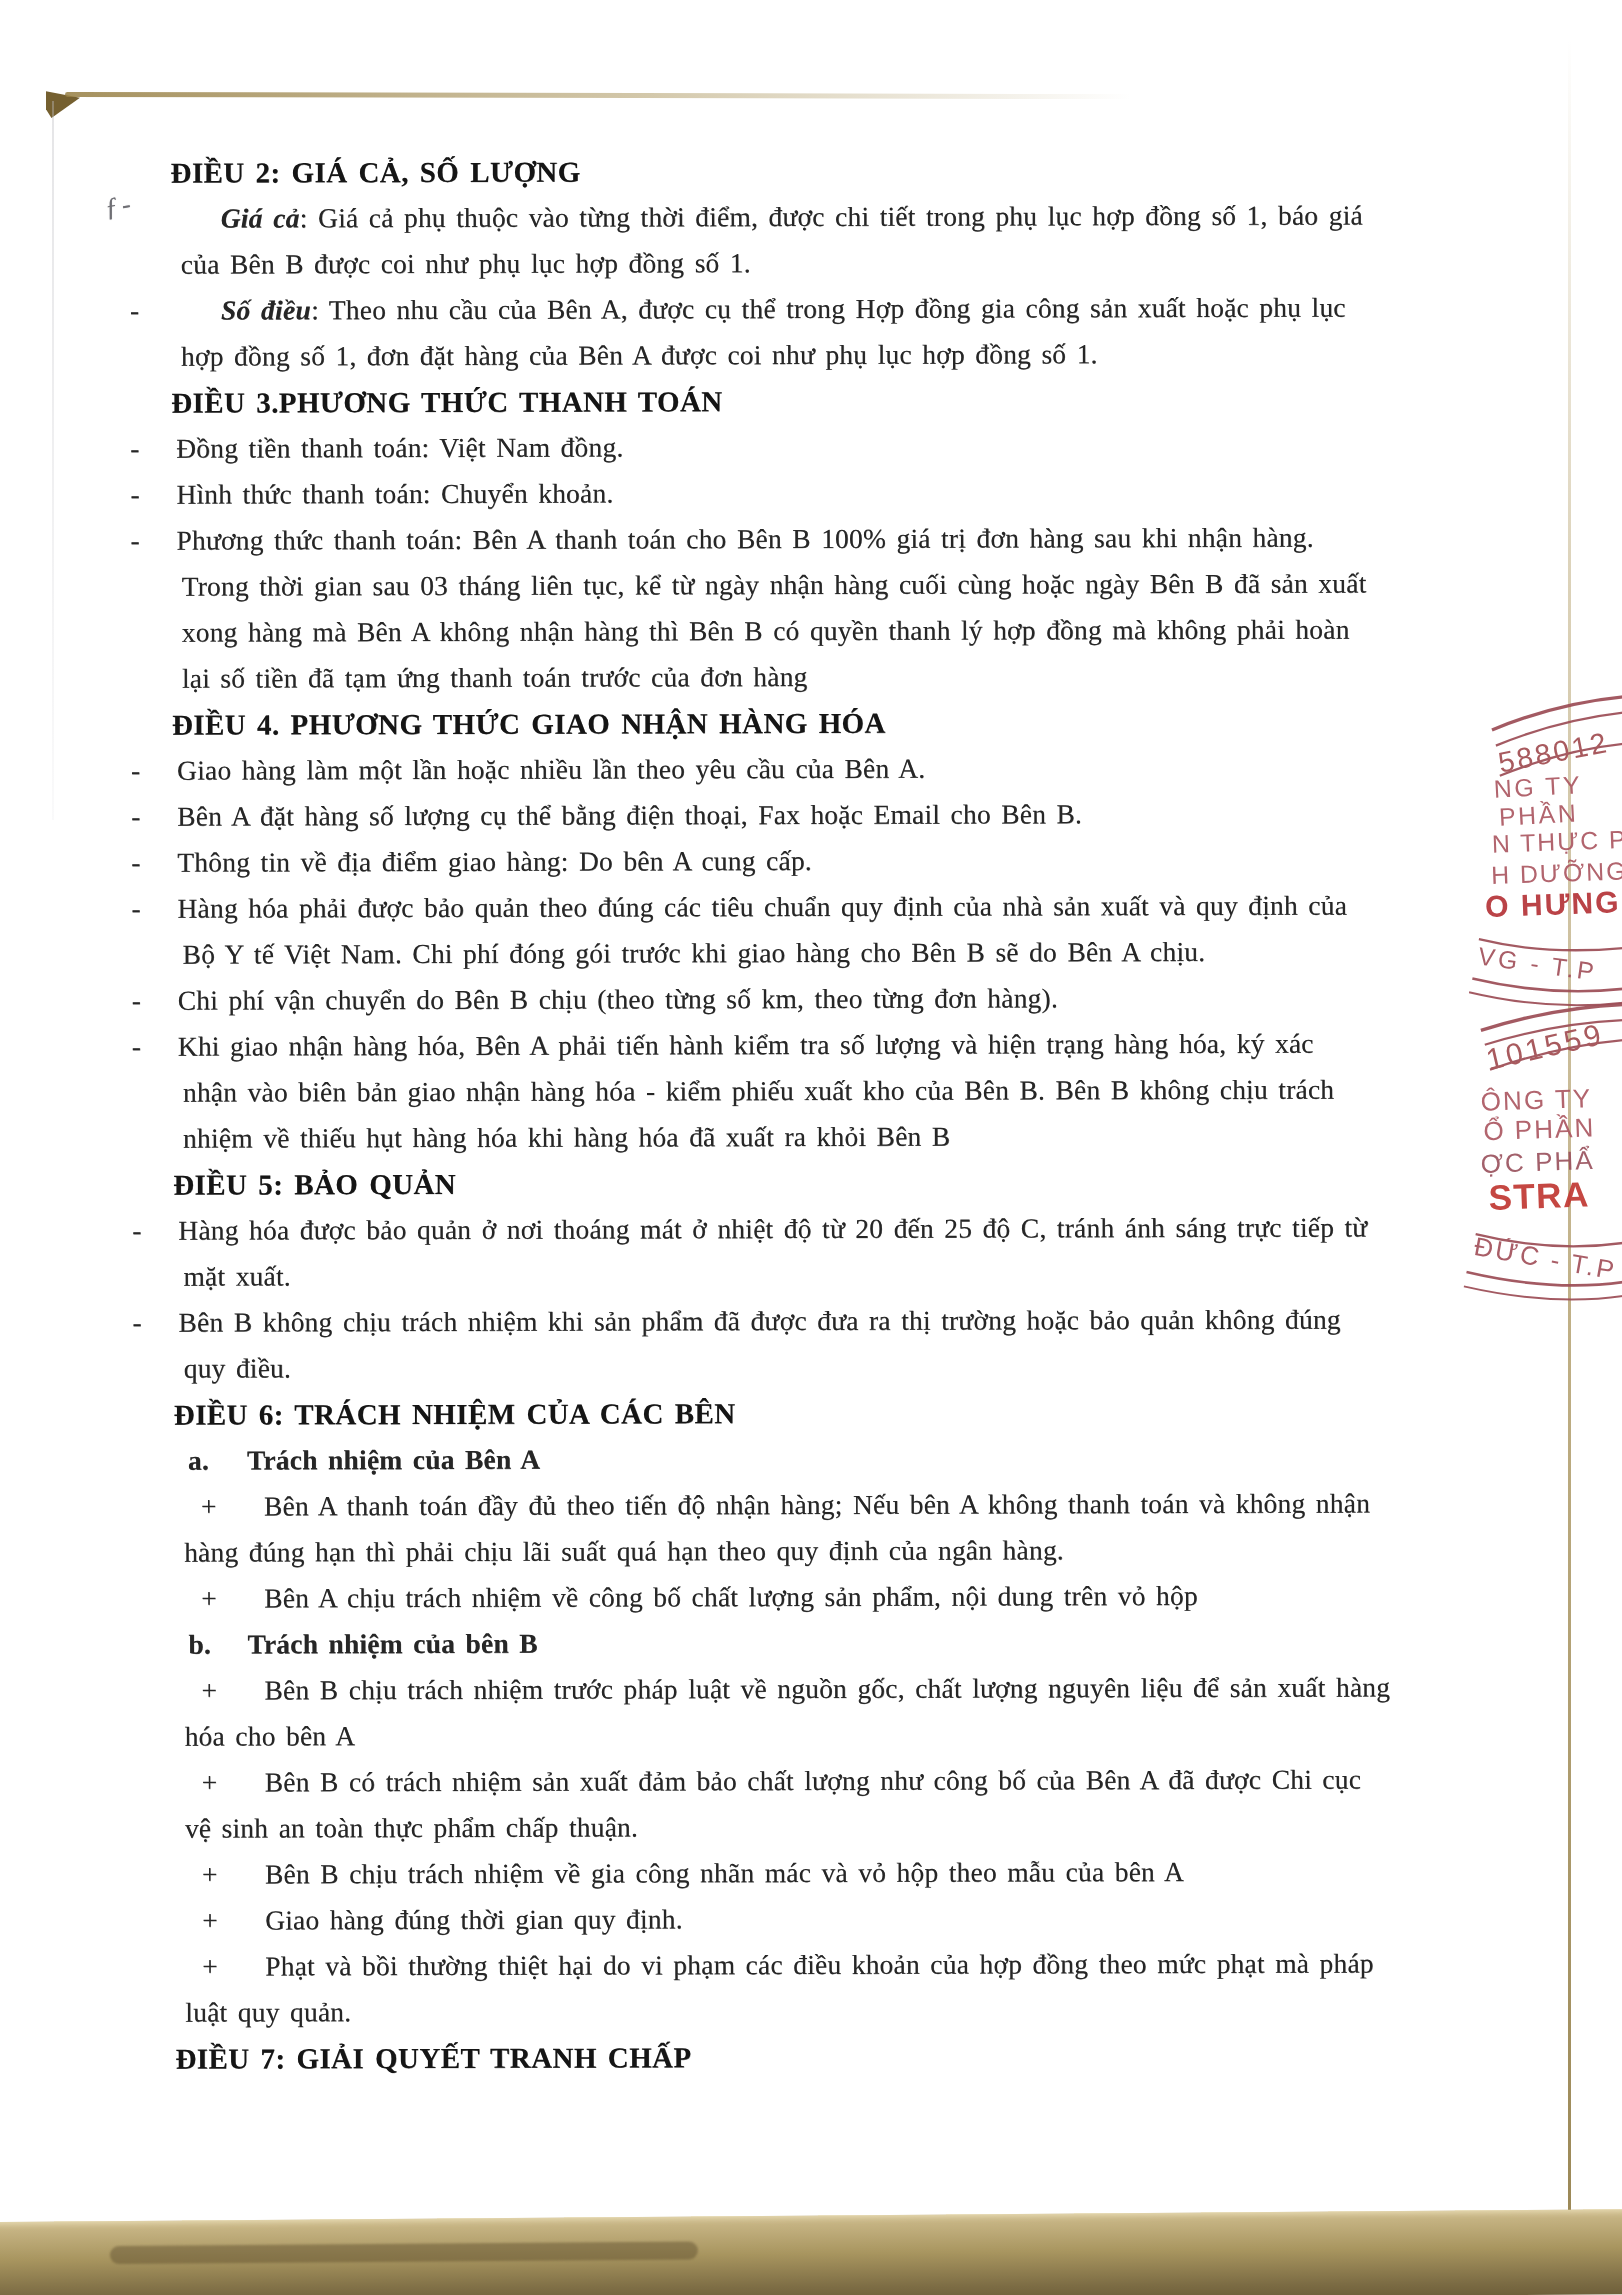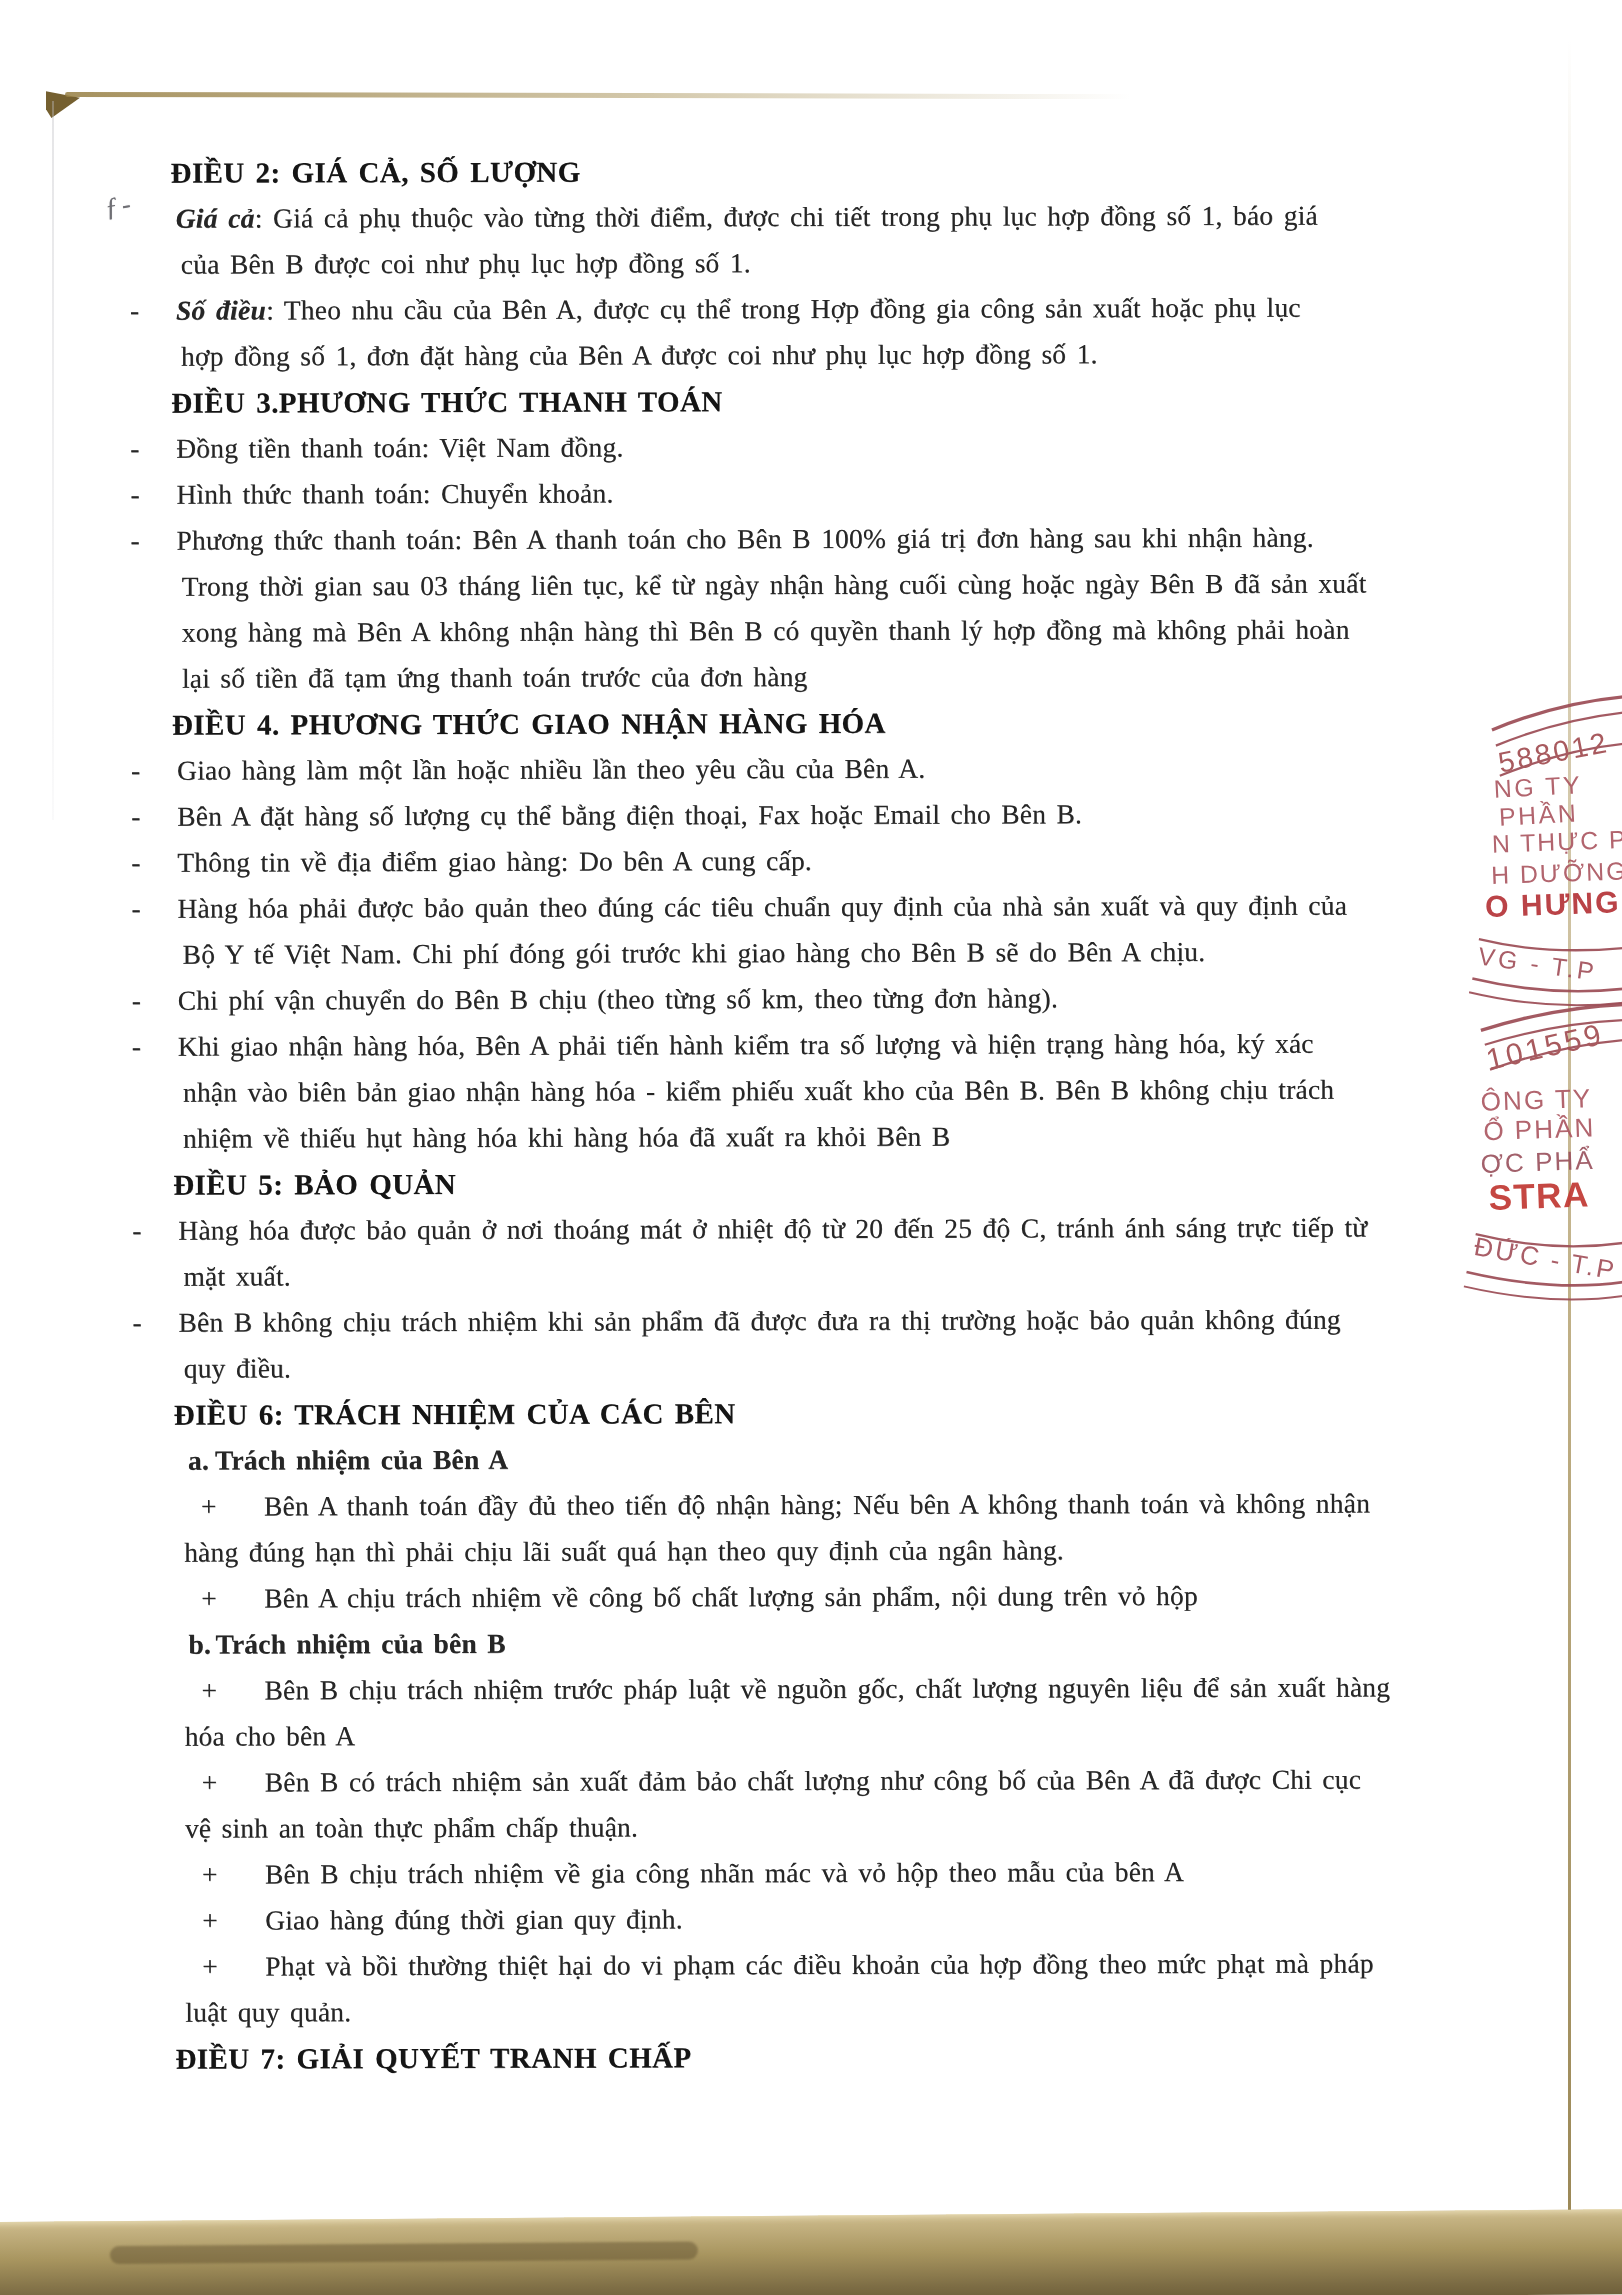--- a/index.html
+++ b/index.html
@@ -24,22 +24,22 @@
   }
   .row .marker { position:absolute; left:132px; }
   .row .text   { position:absolute; left:178px; }
   .row.cont .text { left:183px; }
   .row.heading .text {
     left:173px; font-weight:bold; font-size:29px; letter-spacing:0.4px; color:#151515;
   }
   .row.plus .marker { left:200px; font-size:27.5px; }
   .row.plus .text   { left:263px; }
   .row.alpha .marker { left:187px; font-weight:bold; }
-  .row.alpha .text   { left:214px; font-weight:bold; }
-  .row .lead { font-style:italic; font-weight:bold; letter-spacing:0.3px; }
+  .row.alpha .text   { left:246px; font-weight:bold; }
+  .row .lead { font-style:italic; font-weight:bold; letter-spacing:0.3px;margin-left:45px; }
   
   .pen-mark {
     position:absolute; left:105px; top:191px;
     font-size:26px; font-style:italic; color:#6f6f74;
     transform:rotate(-10deg); letter-spacing:3.9px;
     text-shadow:0 0 0.7px rgba(80,80,90,.6);
   }
   
   .fold-corner {
     position:absolute; left:46px; top:89px; width:34px; height:29px;

